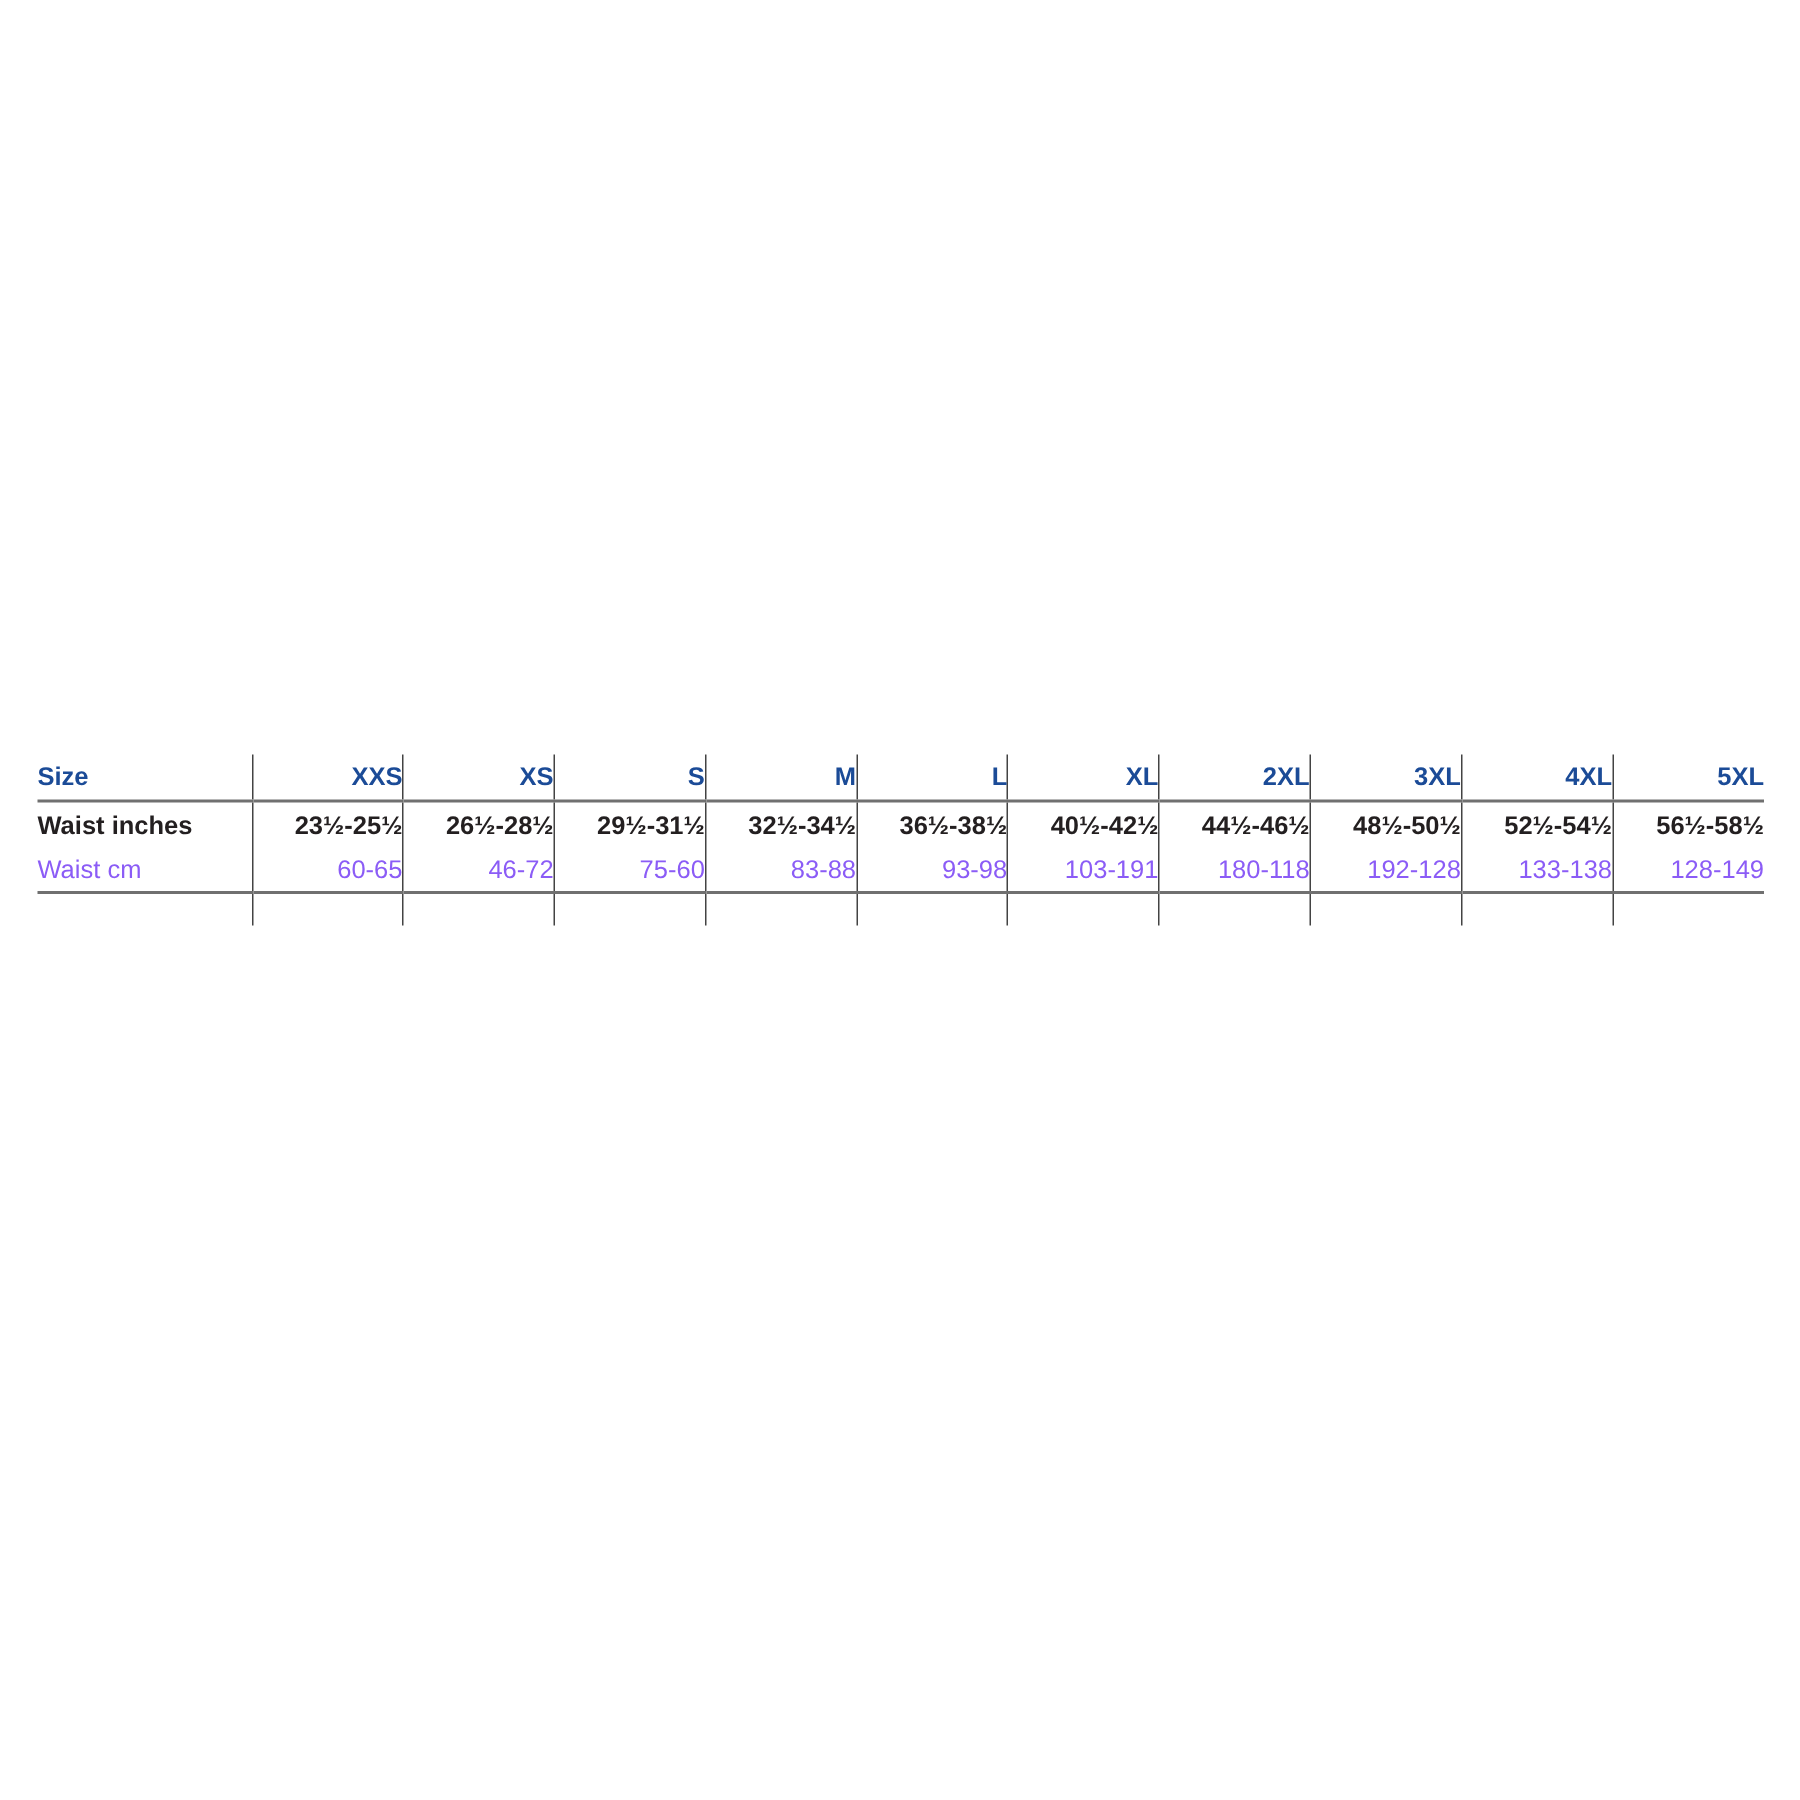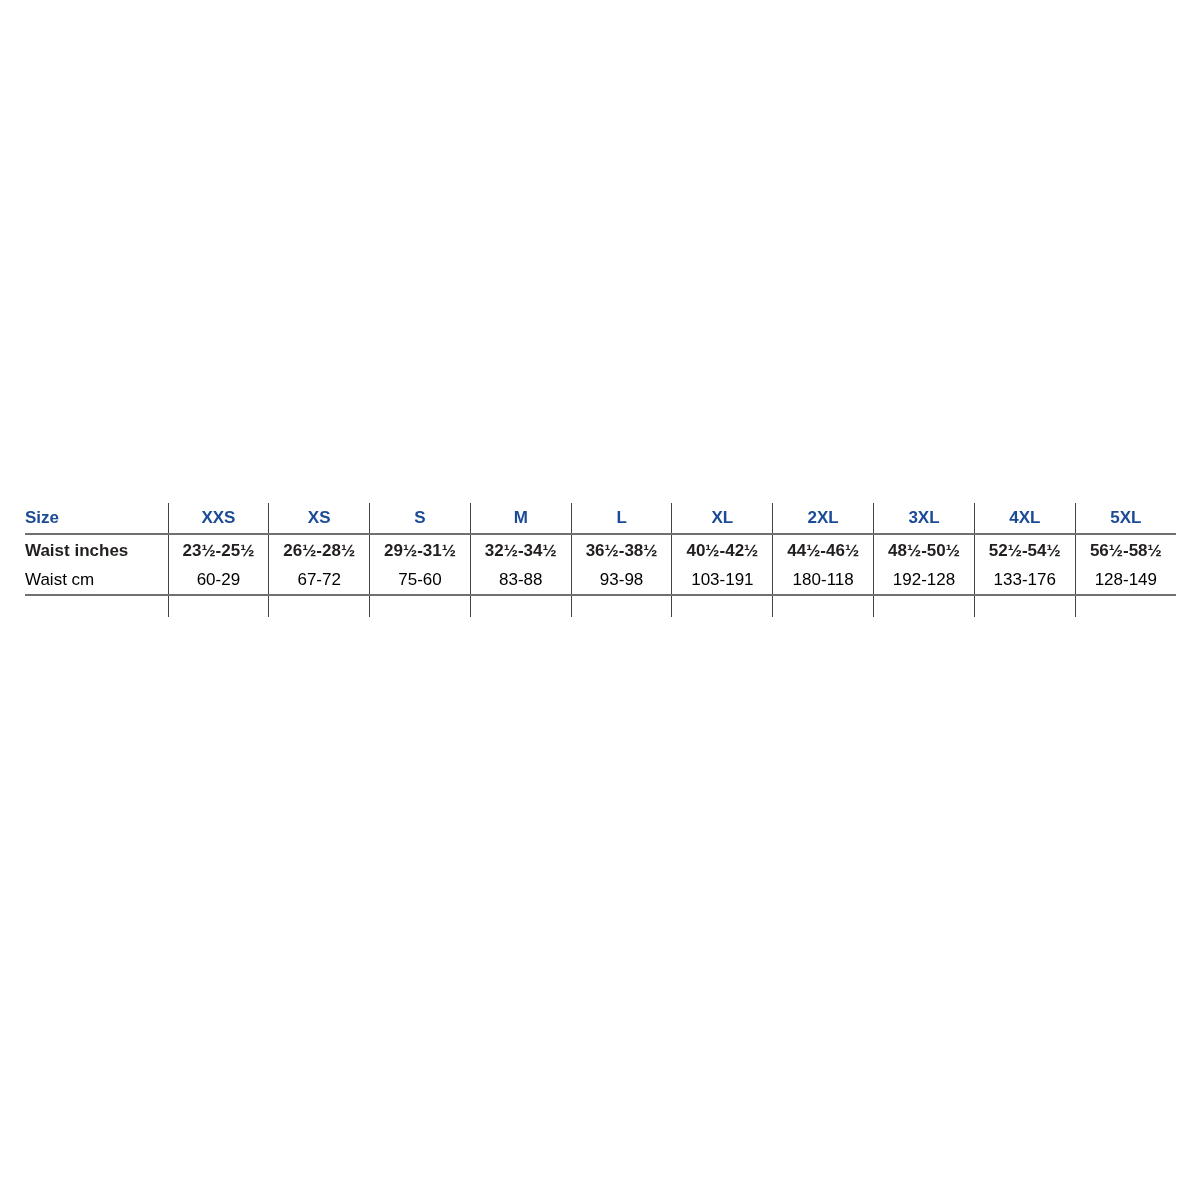--- a/index.html
+++ b/index.html
@@ -36,21 +36,21 @@
   }
   col.size-col  { width: 143px; }
   col.data-col  { width: 100.8px; }
   .size-table th,
   .size-table td {
     padding: 0;
     margin: 0;
     height: 30px;
     font-size: 17px;
     vertical-align: middle;
-    text-align: center;
+    text-align: right;
     white-space: nowrap;
   }
   
   .size-table th:not(:last-child),
   .size-table td:not(:last-child) {
     border-right: 1.5px solid #434343;
   }
   
   .size-table thead th {
     color: #1b4b97;
@@ -67,21 +67,21 @@
   tr.row-inches th,
   tr.row-inches td {
     color: #231f20;
     font-weight: 600;
     height: 31px;
     margin-left: 32px;
   }
   
   tr.row-cm th,
   tr.row-cm td {
-    color: #000000;
+    color: #8b5cf6;
     font-weight: 400;
     height: 28px;
     border-bottom: 2px solid #707070;
   }
   tr.row-cm th.left { font-weight: 400; }
   
   tr.row-empty th,
   tr.row-empty td {
     height: 21px;
     border-bottom: none;
@@ -135,29 +135,29 @@
           <td>36½-38½</td>
           <td>40½-42½</td>
           <td>44½-46½</td>
           <td>48½-50½</td>
           <td>52½-54½</td>
           <td>56½-58½</td>
         </tr>
 
         <tr class="row-cm">
           <th class="left">Waist cm</th>
-          <td>60-29</td>
-          <td>67-72</td>
+          <td>60-65</td>
+          <td>46-72</td>
           <td>75-60</td>
           <td>83-88</td>
           <td>93-98</td>
           <td>103-191</td>
           <td>180-118</td>
           <td>192-128</td>
-          <td>133-176</td>
+          <td>133-138</td>
           <td>128-149</td>
         </tr>
 
         <tr class="row-empty">
           <th class="left"></th>
           <td></td>
           <td></td>
           <td></td>
           <td></td>
           <td></td>

